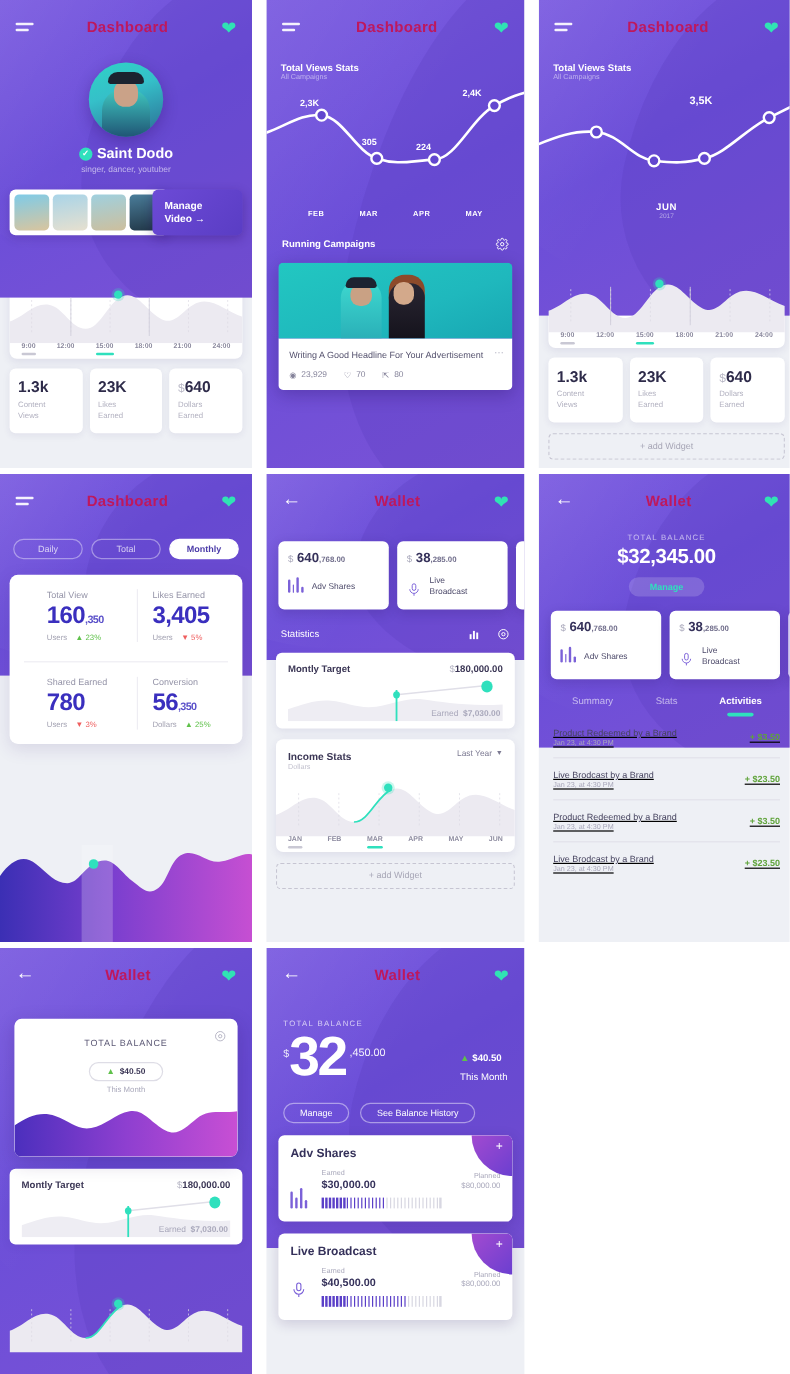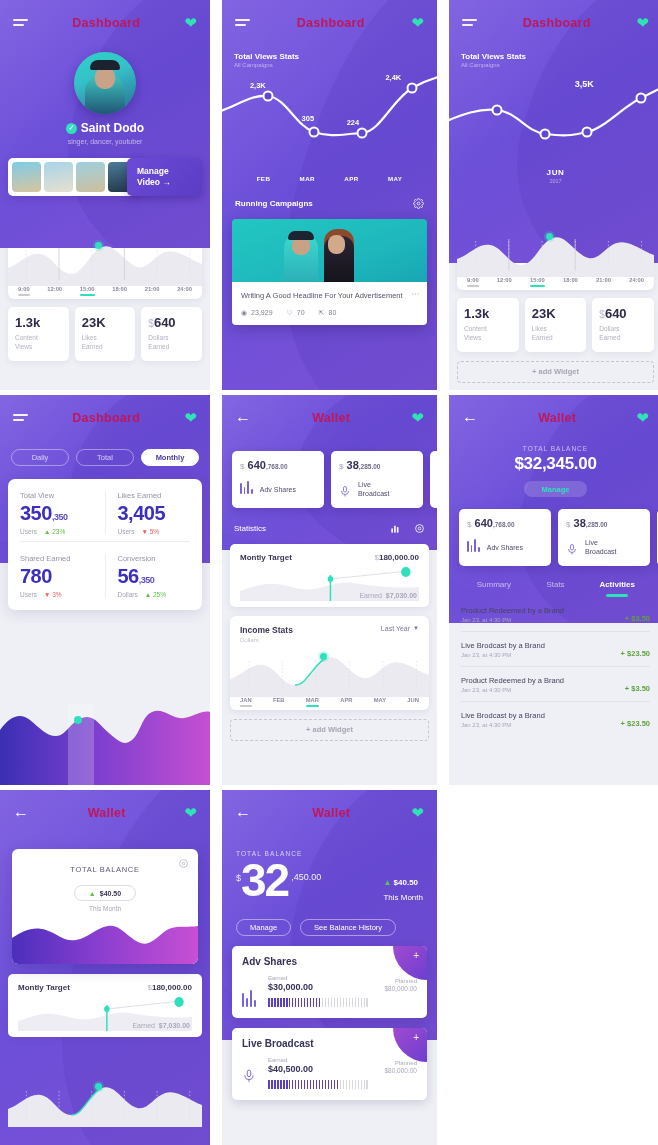--- a/index.html
+++ b/index.html
@@ -159,21 +159,21 @@
     flex:1; background:#fff; border-radius:5px; padding: 8px 7px 9px;
     box-shadow: 0 2px 6px rgba(60,40,120,.07);
   }
   .tile .big { font-size: 13px; color:#2e2b4a; font-weight:bold; }
   .tile .big .cur { font-size: 10px; color:#b9b8c6; font-weight:normal; }
   .tile .lbl { font-size: 6.5px; color:#b2b1c0; line-height:1.45; margin-top:3px;}
 
   .addw {
     margin: 9px 8px 0; height: 22px; border: 1px dashed #c6c5d2;
     border-radius: 4px; display:flex; align-items:center; justify-content:center;
-    font-size: 7.5px; color:#a7a6b6; cursor:pointer;font-weight:bold;
+    font-size: 7.5px; color:#a7a6b6; cursor:pointer;
   }
 
   
   .sect-h { position:relative; z-index:5; padding: 6px 12px 0; }
   .sect-h .t { color:#fff; font-size:8px; font-weight:bold; }
   .sect-h .s { color:rgba(255,255,255,.5); font-size:6px; margin-top:1px; }
 
   .lchart { position:relative; z-index:5; height: 105px; margin-top: 2px; }
   .lchart svg { width:100%; height:100%; display:block; }
   .lchart .vlab {
@@ -233,24 +233,24 @@
     flex:1; height: 17px; border-radius: 9px; border:1px solid rgba(255,255,255,.4);
     color:rgba(255,255,255,.72); font-size:7.5px; display:flex;
     align-items:center; justify-content:center; cursor:pointer;
   }
   .seg.on { background:#fff; color:#4b3ba8; border-color:#fff; font-weight:bold; }
   .bigcard {
     position:relative; z-index:6; margin: 13px 8px 0;
     background:#fff; border-radius: 7px; padding: 12px 0 12px;
     box-shadow: 0 4px 14px rgba(60,40,120,.13);
   }
-  .bigcard .r { display:flex; }
+  .bigcard .r { display:flex;padding-left:19px; }
   .bigcard .c { flex:1; padding: 0 12px; }
   .bigcard .c + .c { border-left: 1px solid #eeedf3; }
-  .bigcard .r + .r { margin-top: 6px; padding-top: 13px; position:relative;}
+  .bigcard .r + .r { margin-top: 16px; padding-top: 13px; position:relative;}
   .bigcard .r + .r:before {
     content:""; position:absolute; left:12px; right:12px; top:0; height:1px; background:#eeedf3;
   }
   .bc-lbl { font-size: 7.5px; color:#9594a8; }
   .bc-num { font-size: 20px; color:#3a2fbe; font-weight:bold; line-height:1.1; margin-top:2px; letter-spacing:-.5px;}
   .bc-num .dec { font-size: 9px; color:#5a50c9; }
   .bc-foot { font-size: 6.5px; color:#a3a2b2; margin-top:4px; display:flex; align-items:center; gap:7px;}
   .up { color:#5fc14a; } .down { color:#ef5e5e; }
 
   .totviews { position:relative; z-index:5; text-align:center; margin-top:13px; }
@@ -313,22 +313,23 @@
     flex:1; text-align:center; color: rgba(255,255,255,.6); font-size:8px; cursor:pointer; position:relative;
     padding-bottom: 8px;
   }
   .tabs .tb.on { color:#fff; font-weight:bold; }
   .tabs .tb.on:after {
     content:""; position:absolute; left:50%; transform:translateX(-50%);
     bottom:0; width:22px; height:2.5px; background:#2fe0bd; border-radius:2px;
   }
   .acts { position:relative; z-index:5; padding: 0 12px; }
   .act-row {
-    display:flex; align-items:flex-end; padding: 9px 0 8px;
+    display:flex; align-items:center; padding: 9px 0 8px;
     border-bottom: 1px solid #e2e2ea;
+    text-decoration: underline;
   }
   .act-row .l { flex:1; }
   .act-row .n { font-size:7.5px; color:#46435f; }
   .act-row .d { font-size:6px; color:#a9a8bb; margin-top:2px; }
   .act-row .v { font-size:7.5px; color:#5fa33a; font-weight:bold; }
 
   
   .balcard {
     position:relative; z-index:6; margin: 13px 12px 0;
     background:#fff; border-radius:6px; overflow:hidden;
@@ -651,21 +652,21 @@
     <div class="segs">
       <div class="seg">Daily</div>
       <div class="seg">Total</div>
       <div class="seg on">Monthly</div>
     </div>
 
     <div class="bigcard">
       <div class="r">
         <div class="c">
           <div class="bc-lbl">Total View</div>
-          <div class="bc-num"><span>350</span><span class="dec">,350</span></div>
+          <div class="bc-num"><span>160</span><span class="dec">,350</span></div>
           <div class="bc-foot">
               <span>Users</span>
               <span class="up">▲&nbsp;<span>23%</span></span>
             </div>
         </div>
         <div class="c">
           <div class="bc-lbl">Likes Earned</div>
           <div class="bc-num"><span>3,405</span><span class="dec"></span></div>
           <div class="bc-foot">
               <span>Users</span>

